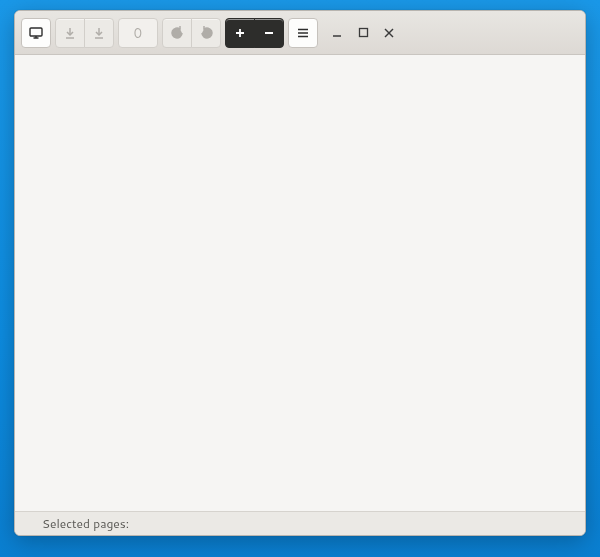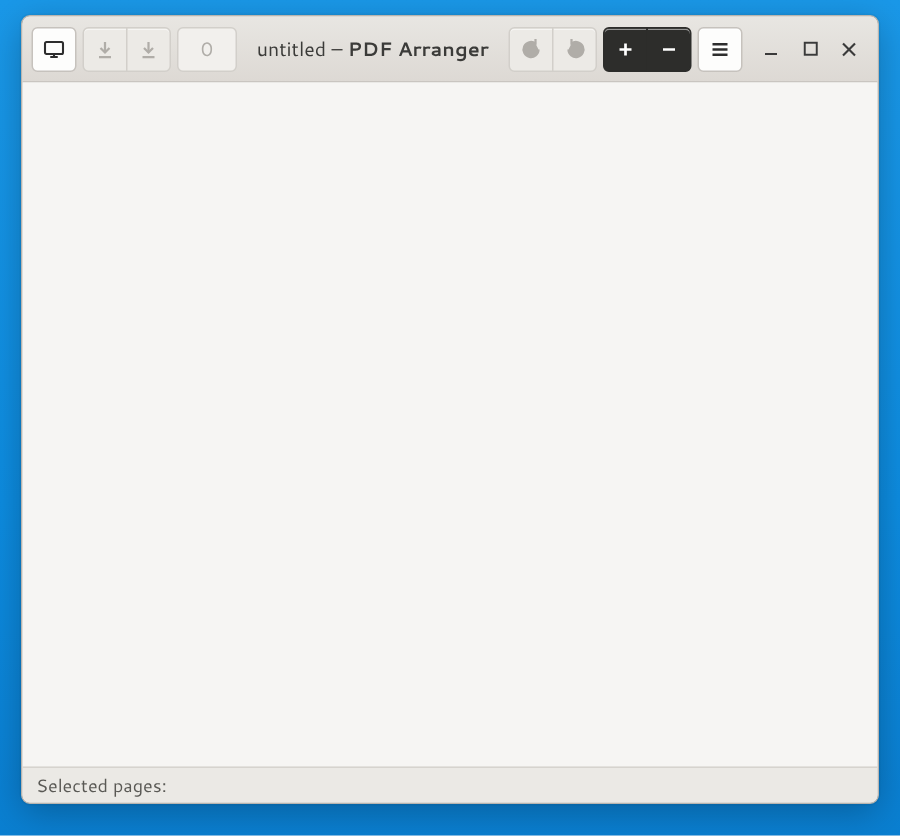--- a/index.html
+++ b/index.html
@@ -95,21 +95,21 @@
   .content {
     flex: 1;
     background: #f6f5f3;
   }
   .statusbar {
     height: 24px;
     background: #ebe9e5;
     border-top: 1px solid #d6d3ce;
     display: flex;
     align-items: center;
-    padding: 0 9px;
+    padding: 0 27px;
     font-size: 12px;
     color: #5a5955;
   }
   svg { display: block; }
 </style>
 </head>
 <body>
 
 <div class="window">
 
@@ -143,23 +143,20 @@
             <line x1="3" y1="12" x2="11" y2="12"></line>
           </svg>
         </span>
       </div>
     </div>
 
     <div class="numbox">
       <span>0</span>
     </div>
 
-    <div class="title">
-      <span>untitled</span><span> – </span><span class="bold">PDF Arranger</span>
-    </div>
 
     <div class="group">
       <div class="btn disabled">
         <span>
           <svg width="15" height="15" viewBox="0 0 15 15" fill="none" stroke="#b0ada8" stroke-width="1.5">
             <path d="M10 4 A5 5 0 1 0 12 8"></path>
             <polyline points="10,1 10,4 7,4" fill="none"></polyline>
           </svg>
         </span>
       </div>

